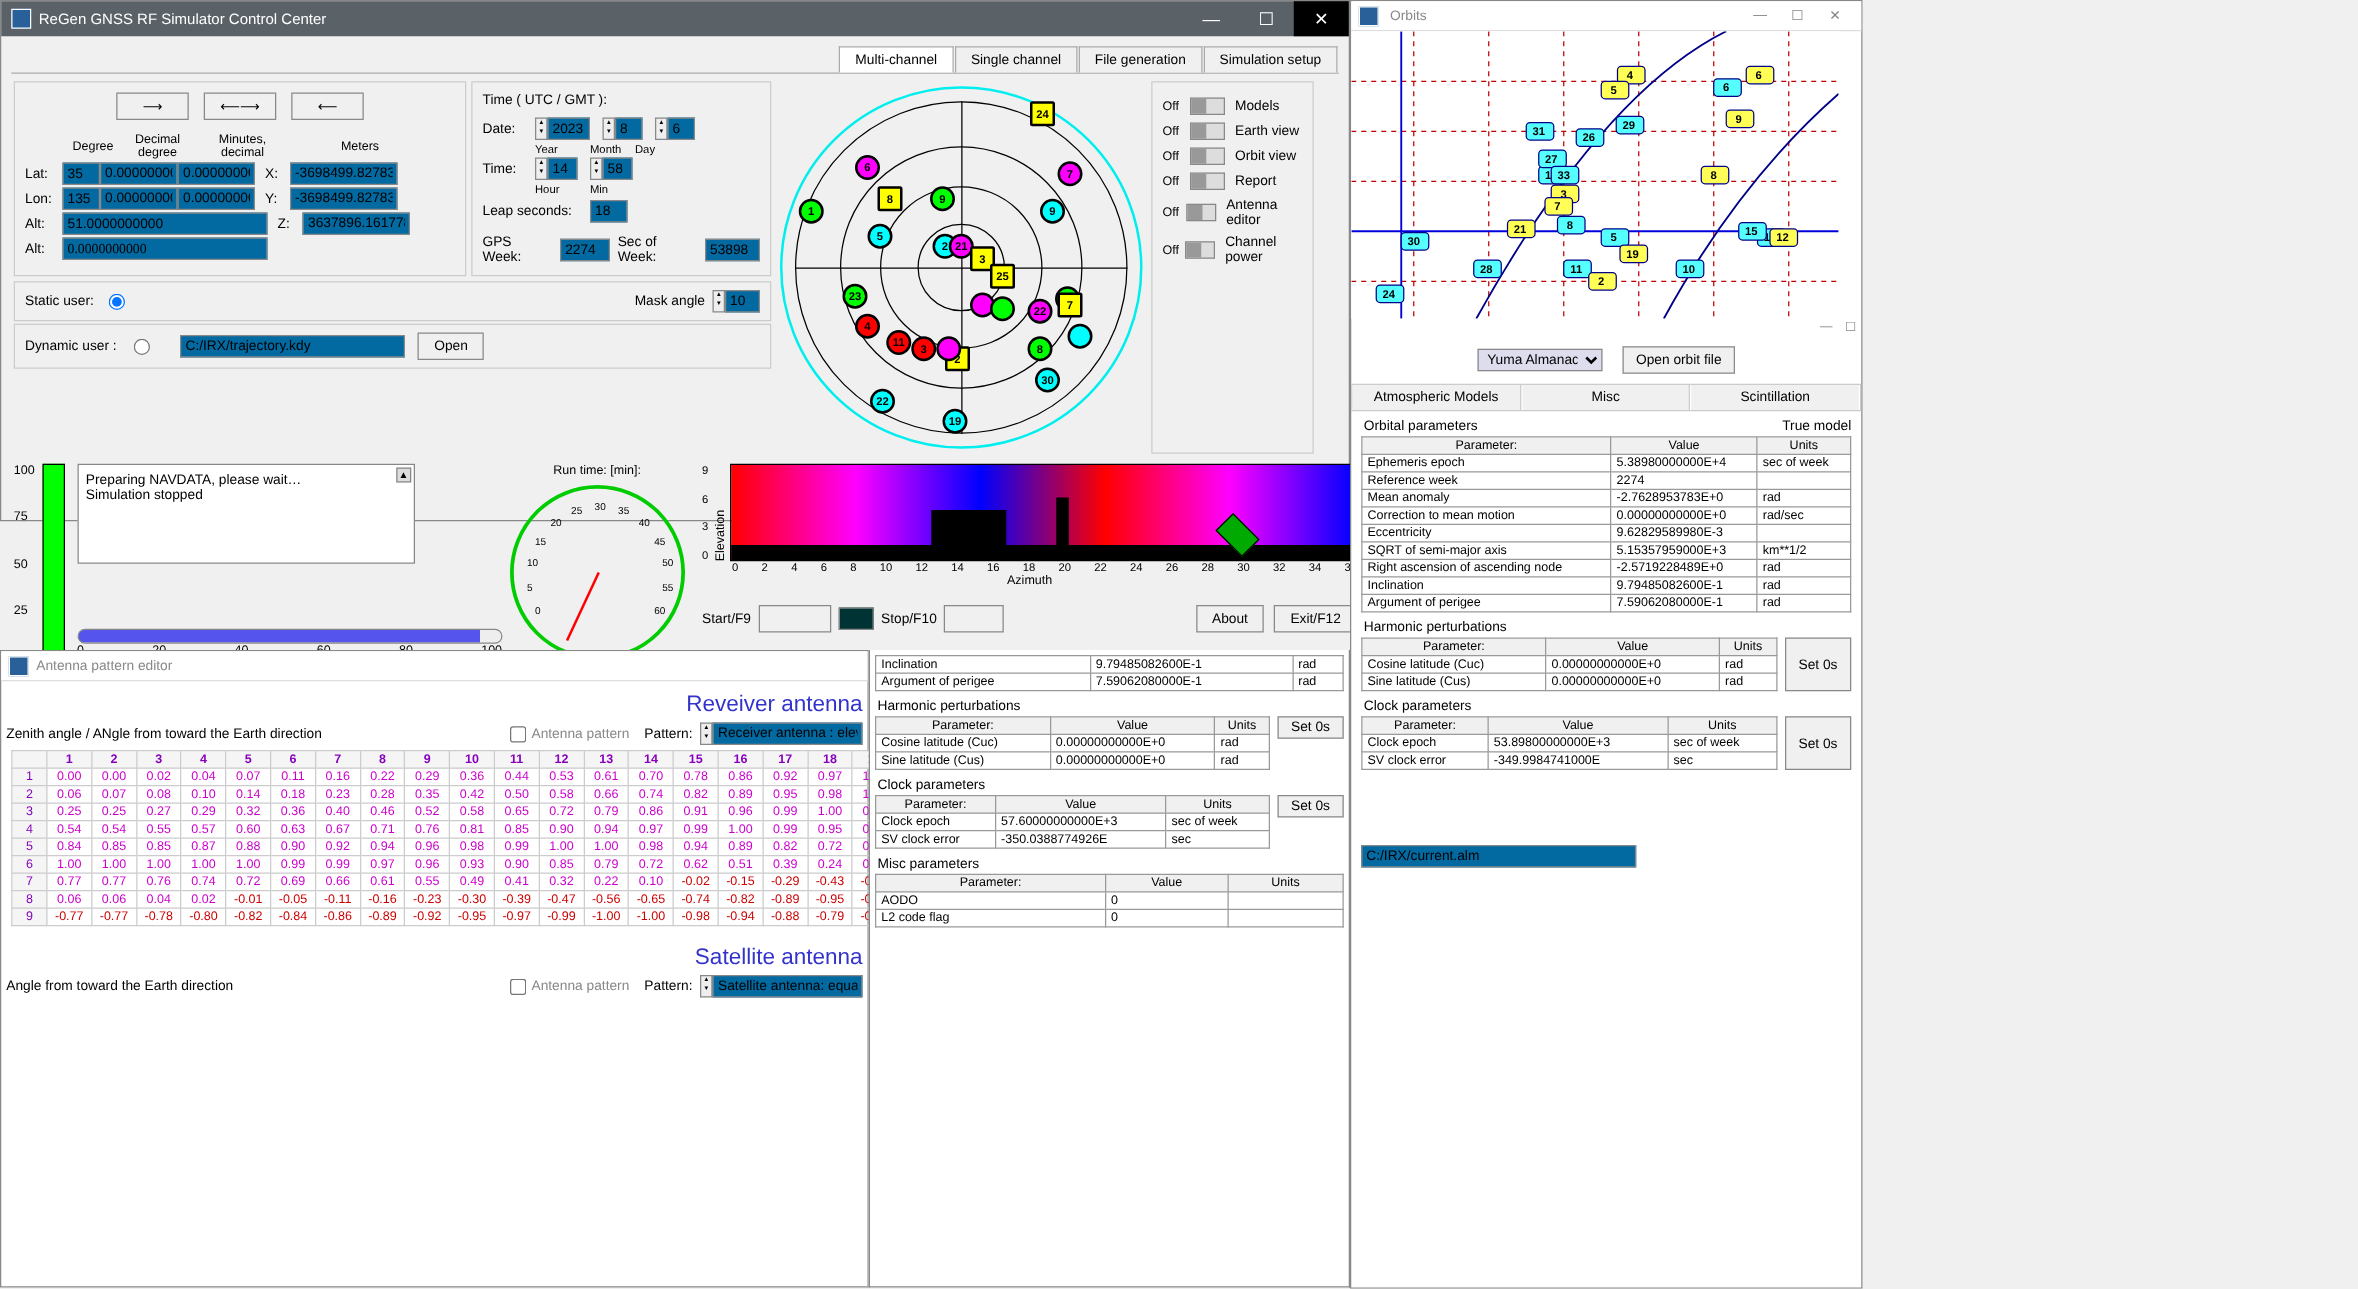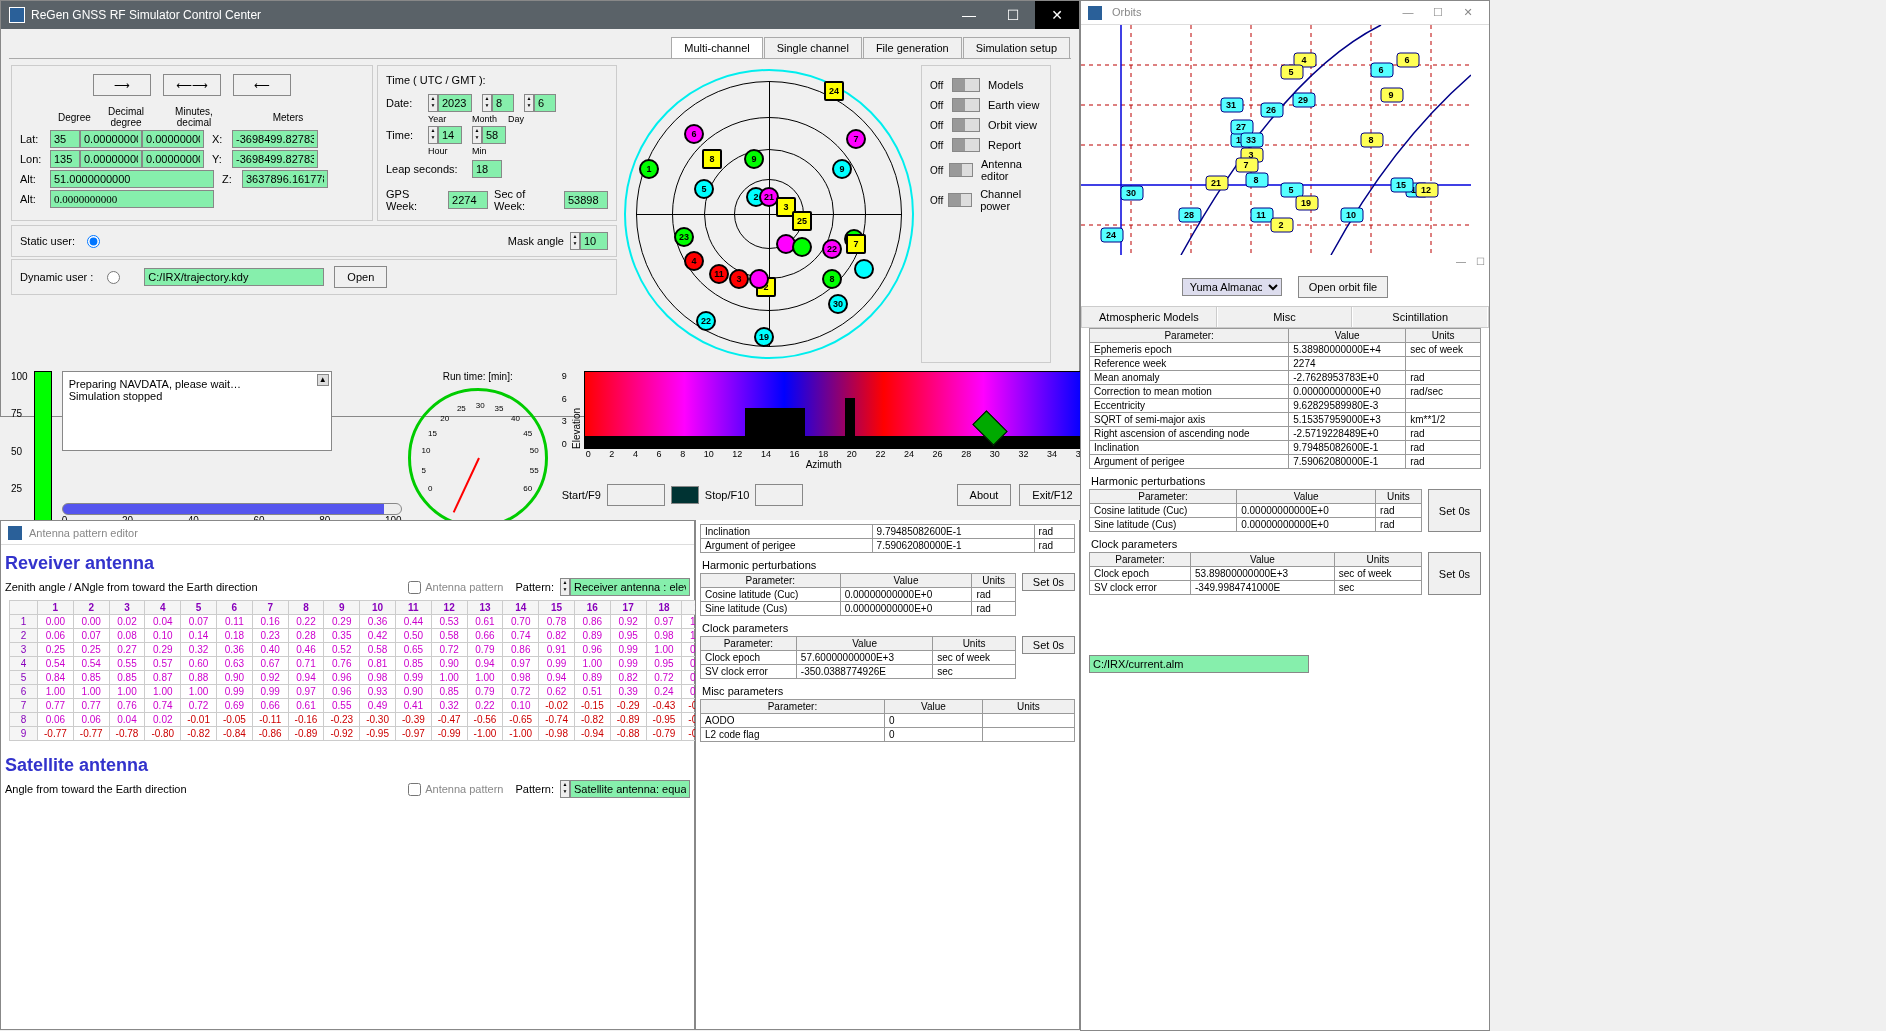--- a/index.html
+++ b/index.html
@@ -87,21 +87,21 @@
 .row {
   display: flex;
   align-items: center;
   margin: 2px 0;
 }
 .lbl {
   margin-right: 6px;
 }
 .field {
   border: 1px solid #888;
-  background: #86efac;
+  background: #0369a1;
   height: 18px;
   padding: 1px 3px;
   font-size: 11px;
 }
 .btn {
   border: 1px solid #888;
   background: #f0f0f0;
   padding: 2px 10px;
   font-size: 11px;
   cursor: pointer;
@@ -286,22 +286,22 @@
   width: 100%;
   height: 100%;
 }
 .sat-node {
   font-size: 9px;
   font-weight: bold;
 }
 .heading-blue {
   color: #33c;
   font-size: 18px;
-  font-weight: bold;
-  text-align: left;
+  font-weight: normal;
+  text-align: right;
   margin: 4px 0;
 }
 .spin-box {
   display: inline-flex;
   align-items: center;
 }
 .spin-arrows {
   display: flex;
   flex-direction: column;
   width: 10px;
@@ -1174,20 +1174,24 @@
       <option>Yuma Almanac</option>
     </select>
     <button class="btn" style="margin-left:16px;padding:4px 10px;">Open orbit file</button>
   </div>
   <div style="display:flex;border:1px solid #ccc;">
     <div class="tab" style="flex:1;text-align:center;border:none;border-right:1px solid #ccc;">Atmospheric Models</div>
     <div class="tab" style="flex:1;text-align:center;border:none;border-right:1px solid #ccc;">Misc</div>
     <div class="tab" style="flex:1;text-align:center;border:none;">Scintillation</div>
   </div>
   <div style="padding:0 8px;">
+    <div style="display:flex;justify-content:space-between;">
+      <span class="section-hdr">Orbital parameters</span>
+      <span class="section-hdr">True model</span>
+    </div>
     <table class="param-table">
       <thead>
           <tr>
             <th>Parameter:</th>
             <th>Value</th>
             <th>Units</th>
           </tr>
         </thead>
       <tbody id="opR">
           <tr>

